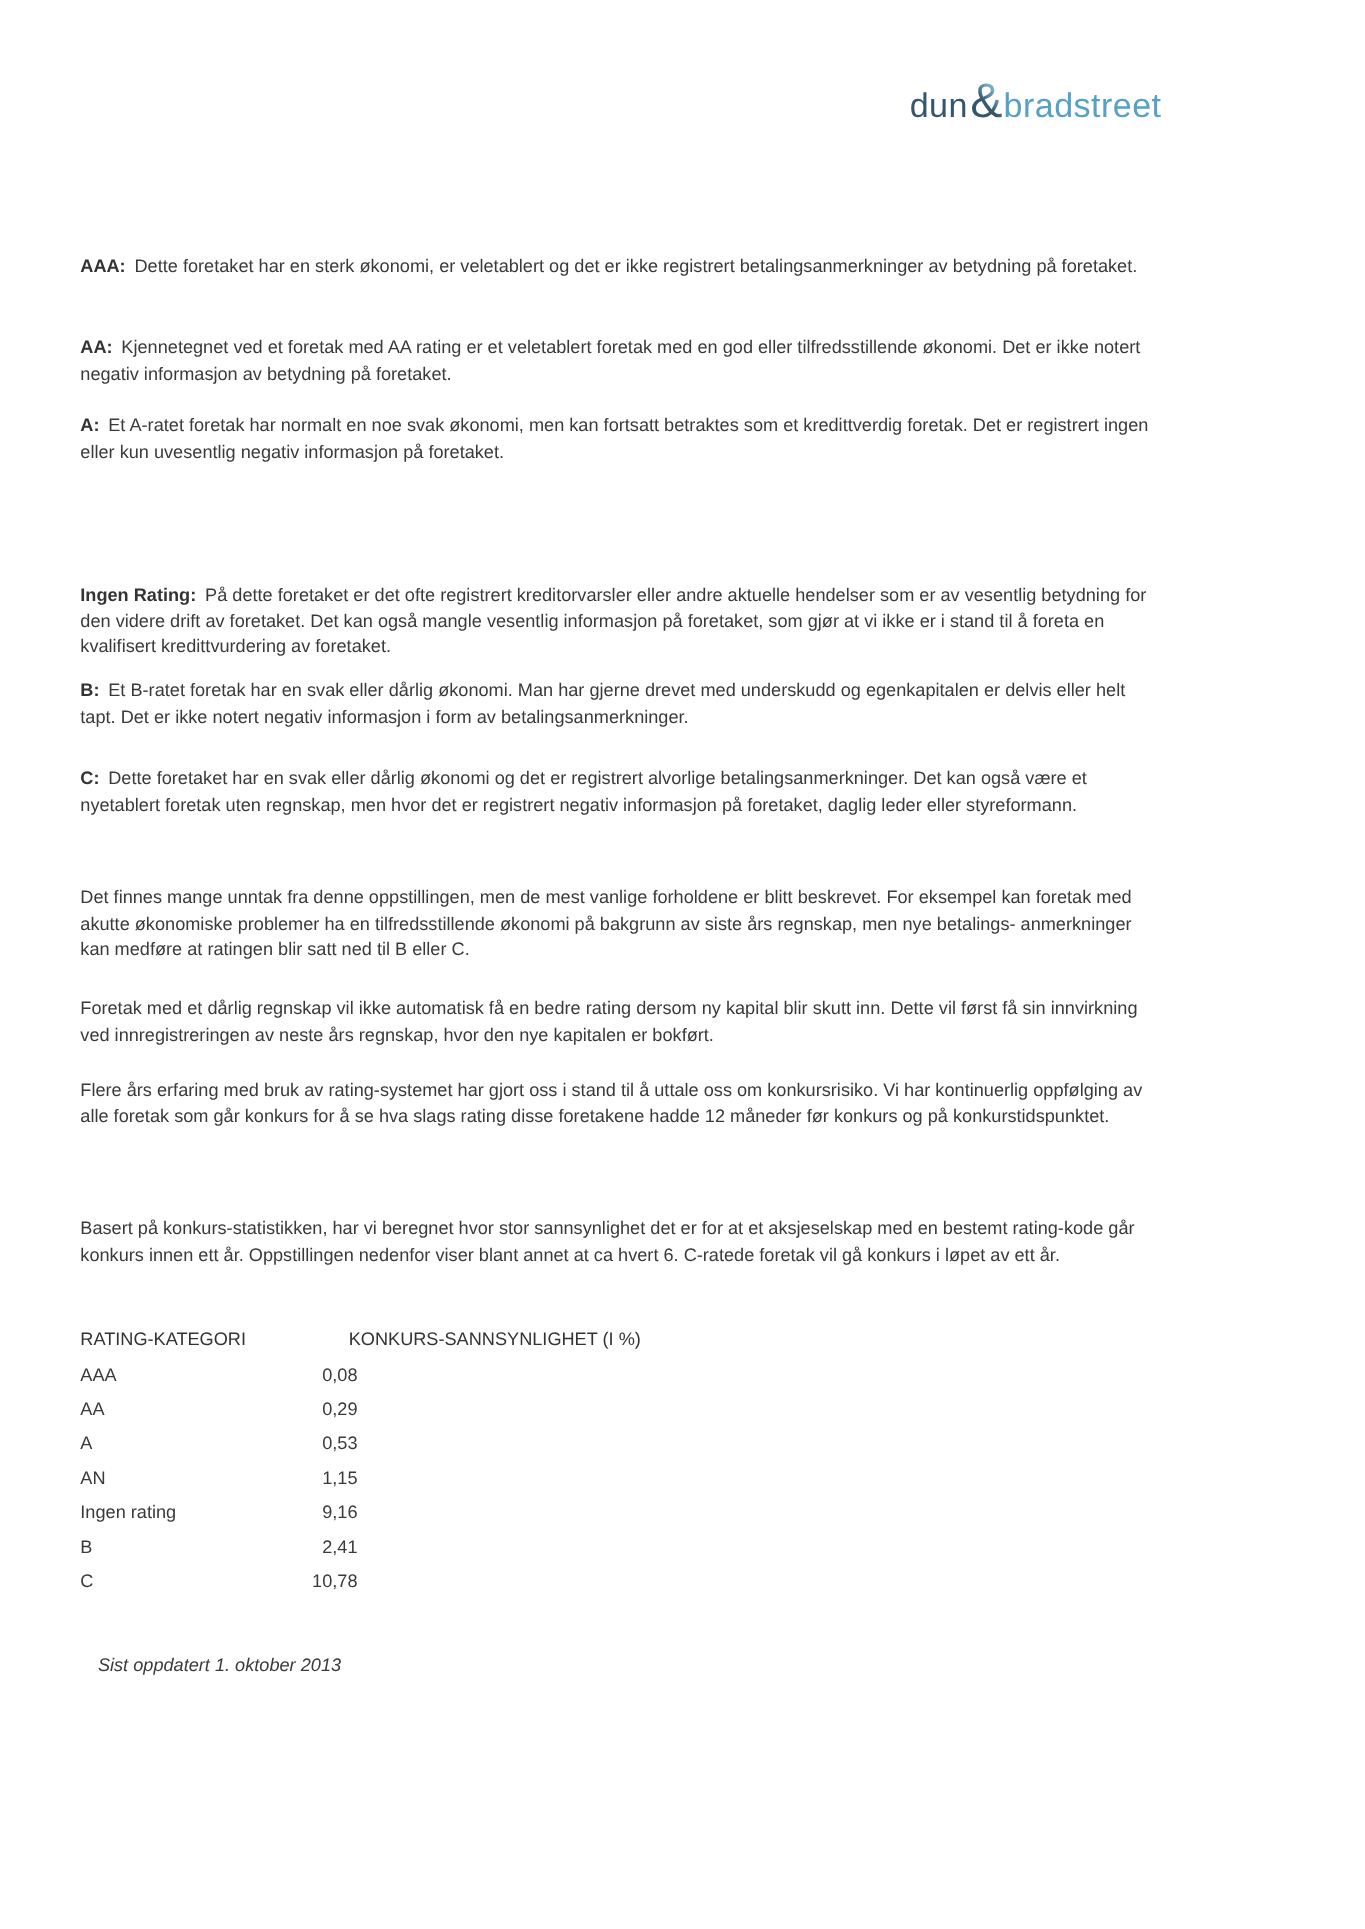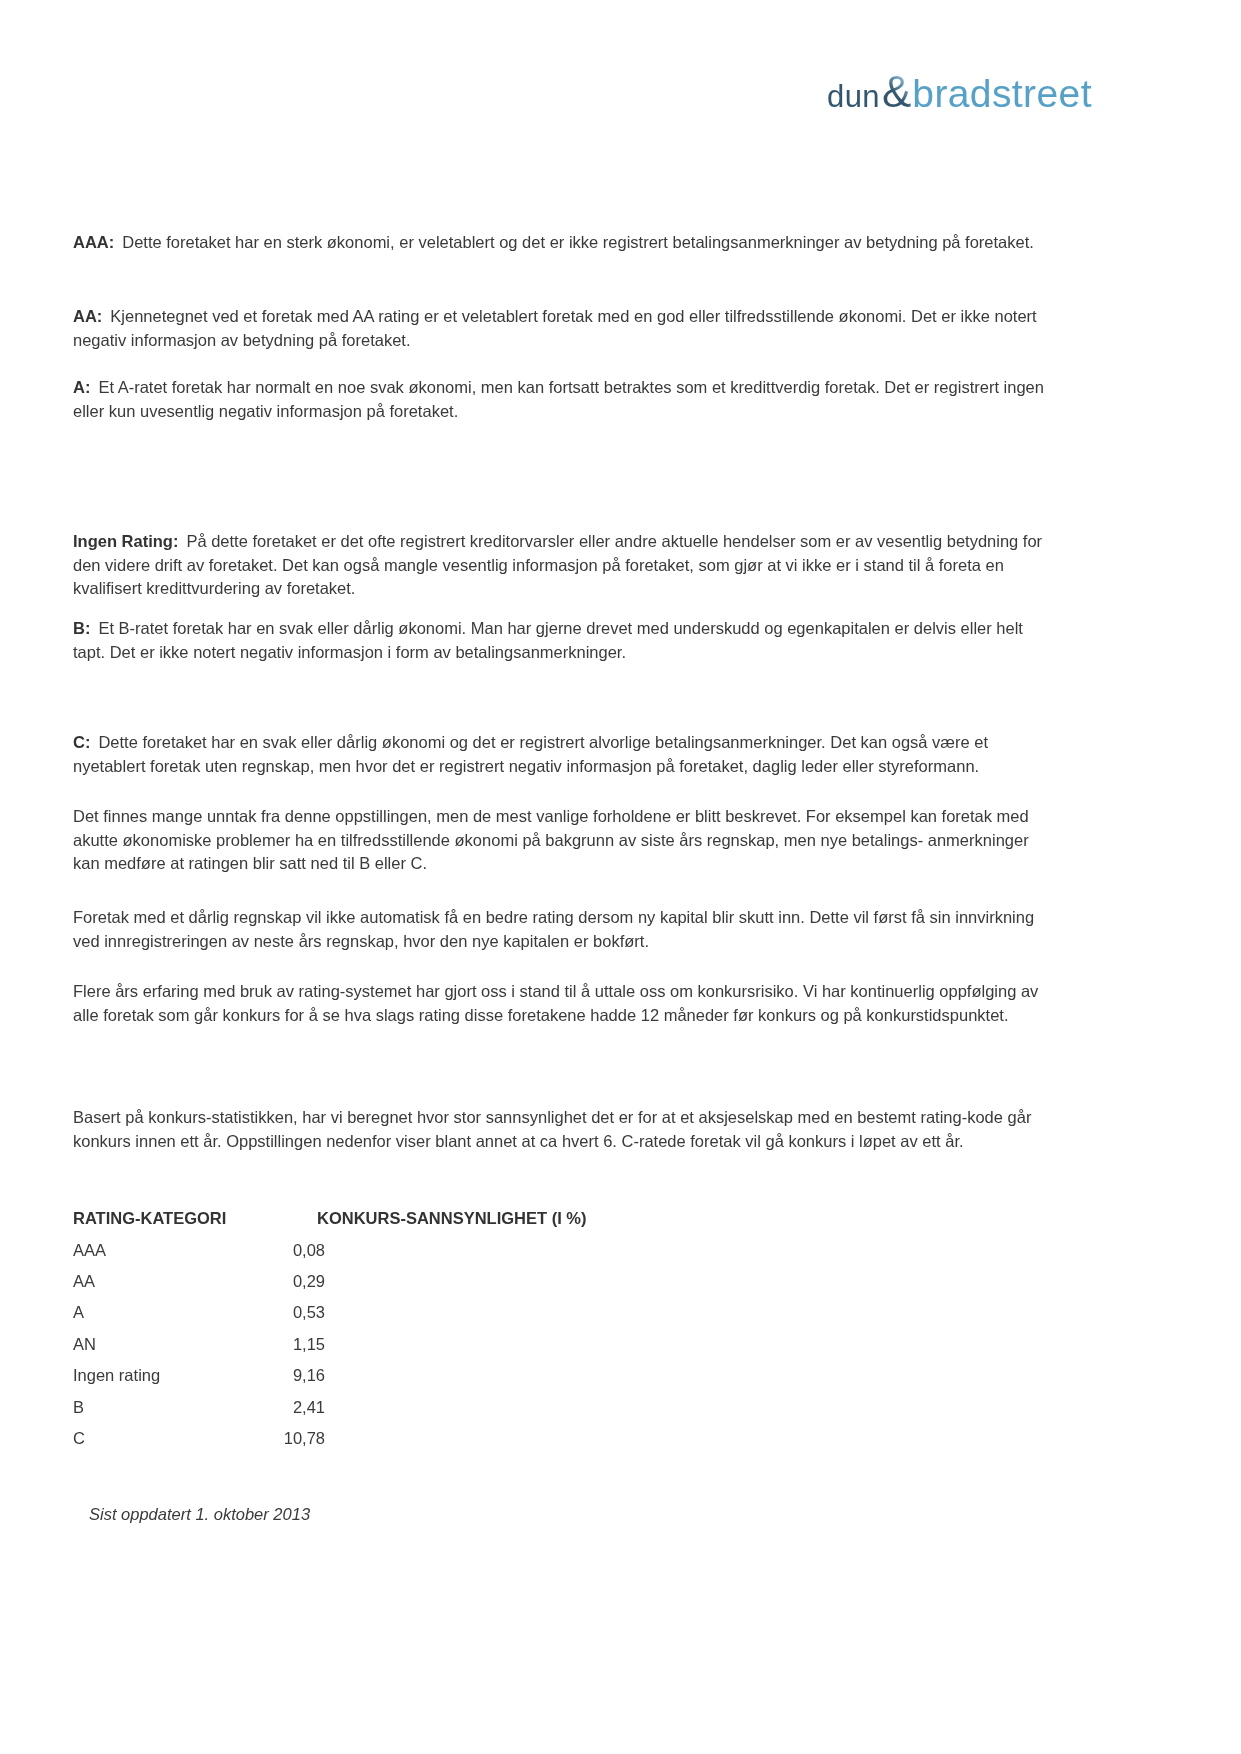--- a/index.html
+++ b/index.html
@@ -15,34 +15,34 @@
   .logo{
     position:absolute;left:827px;top:70px;
     display:flex;align-items:baseline;white-space:nowrap;
   }
   .logo-dun{font-size:31px;letter-spacing:.4px;color:var(--logo-dark,#33566e);}
   .logo-amp{
     font-size:44px;line-height:1;margin:0 1px 0 2px;
     background:linear-gradient(225deg,var(--logo-accent,#8abdd9) 20%,var(--logo-dark,#2e4e6b) 55%);
     -webkit-background-clip:text;background-clip:text;color:transparent;
   }
-  .logo-brad{font-size:39px;letter-spacing:.4px;color:var(--logo-light,#57a0c6);}
+  .logo-brad{font-size:31px;letter-spacing:.4px;color:var(--logo-light,#57a0c6);}
   
   .para{
     position:absolute;left:73px;width:980px;
     font-size:16.5px;line-height:23.5px;margin:0;
   }
   .lead{font-weight:700;color:#333;margin-right:8px;text-align:center;}
   .heading{font-weight:700;color:#333;}
   
   .rtable{position:absolute;left:73px;top:1203px;width:600px;font-size:16.5px;}
   .trow{display:flex;align-items:center;height:31.4px;}
   .trow .c1{width:190px;}
   .trow .c2{width:62px;text-align:right;}
-  .thead{font-weight:700;color:#333;}
+  .thead{font-weight:400;color:#333;}
   .thead .c2h{margin-left:54px;white-space:nowrap;}
   
   .updated{position:absolute;left:73px;top:1487px;margin:16px;font-size:16.5px;font-style:italic;line-height:23.5px;}
   .pagefooter{position:absolute;right:263px;top:1681px;margin:0;font-size:16.5px;line-height:23.5px;color:#383838;}
 </style>
 </head>
 <body>
 
 <div class="page">
 
@@ -66,21 +66,21 @@
 
 
   <p class="para" style="top:617px">
     <span class="lead">B:</span><span>Et B-ratet foretak har en svak eller dårlig økonomi. Man har gjerne drevet med underskudd og egenkapitalen er delvis eller helt tapt. Det er ikke notert negativ informasjon i form av betalingsanmerkninger.</span>
   </p>
 
   <p class="para" style="top:530px">
     <span class="lead">Ingen Rating:</span><span>På dette foretaket er det ofte registrert kreditorvarsler eller andre aktuelle hendelser som er av vesentlig betydning for den videre drift av foretaket. Det kan også mangle vesentlig informasjon på foretaket, som gjør at vi ikke er i stand til å foreta en kvalifisert kredittvurdering av foretaket.</span>
   </p>
 
-  <p class="para" style="top:731px">
+  <p class="para" style="top:697px">
     <span class="lead">C:</span><span>Dette foretaket har en svak eller dårlig økonomi og det er registrert alvorlige betalingsanmerkninger. Det kan også være et nyetablert foretak uten regnskap, men hvor det er registrert negativ informasjon på foretaket, daglig leder eller styreformann.</span>
   </p>
 
   <p class="para" style="top:805px">
     <span>Det finnes mange unntak fra denne oppstillingen, men de mest vanlige forholdene er blitt beskrevet. For eksempel kan foretak med akutte økonomiske problemer ha en tilfredsstillende økonomi på bakgrunn av siste års regnskap, men nye betalings- anmerkninger kan medføre at ratingen blir satt ned til B eller C.</span>
   </p>
 
   <p class="para" style="top:906px">
     <span>Foretak med et dårlig regnskap vil ikke automatisk få en bedre rating dersom ny kapital blir skutt inn. Dette vil først få sin innvirkning ved innregistreringen av neste års regnskap, hvor den nye kapitalen er bokført.</span>
   </p>

